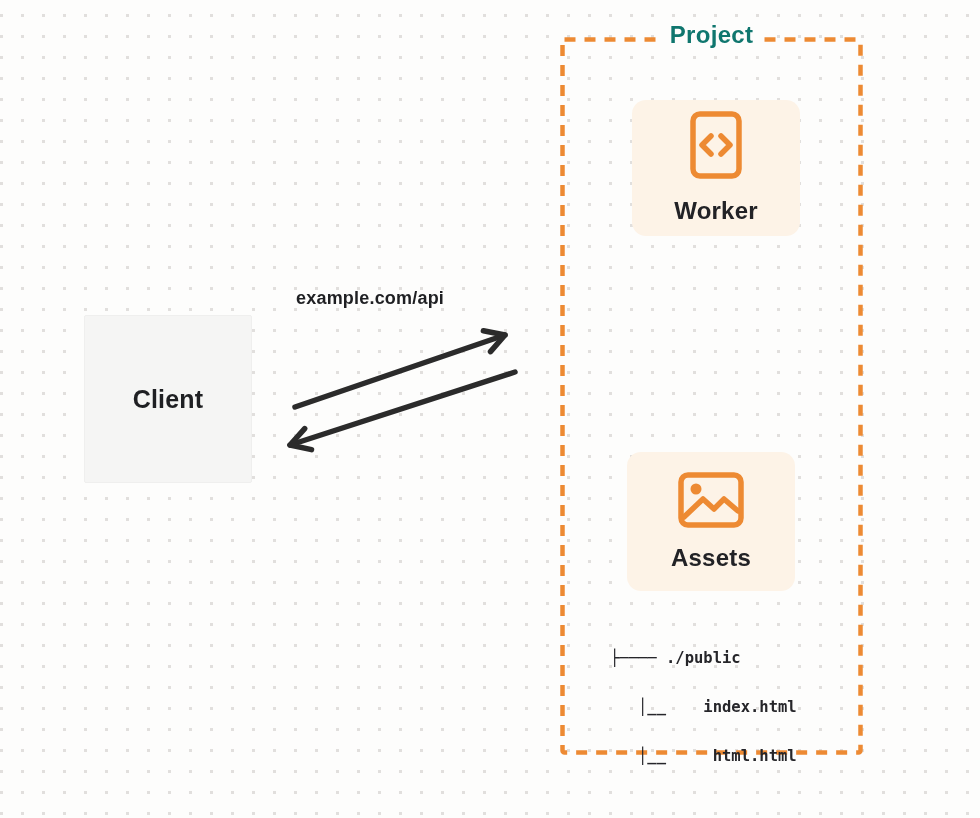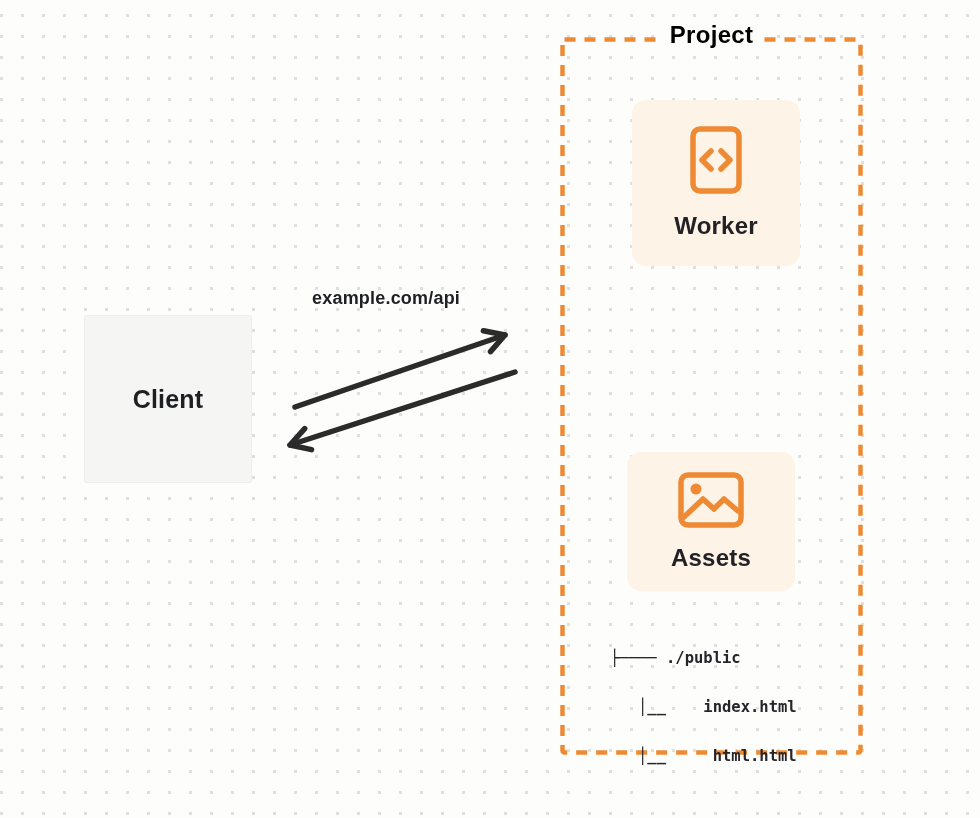--- a/index.html
+++ b/index.html
@@ -14,37 +14,37 @@
   }
   .abs{position:absolute;}
   
   .client-box{
     left:84px;top:315px;width:166px;height:166px;
     background:#f5f5f4;border:1px solid #efefee;border-radius:2px;
     display:flex;align-items:center;justify-content:center;
   }
   .client-box .lbl{font-size:25px;font-weight:700;letter-spacing:.2px;}
   
-  .api-label{left:312px;top:288px;font-size:18px;font-weight:700;letter-spacing:.2px;}
+  .api-label{left:296px;top:288px;font-size:18px;font-weight:700;letter-spacing:.2px;}
   
   svg.overlay{left:0;top:0;width:980px;height:818px;pointer-events:none;}
   
   .project-label{
     left:560px;top:21px;width:303px;text-align:center;
   }
   .project-label span{
     display:inline-block;padding:0 8px;background:#fdfdfc;
-    color:#000000;font-size:24px;font-weight:700;letter-spacing:.3px;
+    color:#0f766e;font-size:24px;font-weight:700;letter-spacing:.3px;
   }
   
   .card{
     background:#fdf3e7;border-radius:14px;
     display:flex;flex-direction:column;align-items:center;justify-content:center;
   }
-  .card-worker{left:632px;top:100px;width:168px;height:166px;gap:18px;}
+  .card-worker{left:632px;top:100px;width:168px;height:136px;gap:18px;}
   .card-assets{left:627px;top:452px;width:168px;height:139px;gap:16px;}
   .card .lbl{font-size:24px;font-weight:700;letter-spacing:.2px;color:#222226;}
   .icon-wrap{display:flex;align-items:center;justify-content:center;}
   
   .file-tree{
     left:610px;top:620px;
     font-family:"DejaVu Sans Mono",monospace;
     font-size:15.5px;font-weight:700;line-height:21px;color:#26262a;
   }
   .tree-line{white-space:pre;margin-top:28px;}

